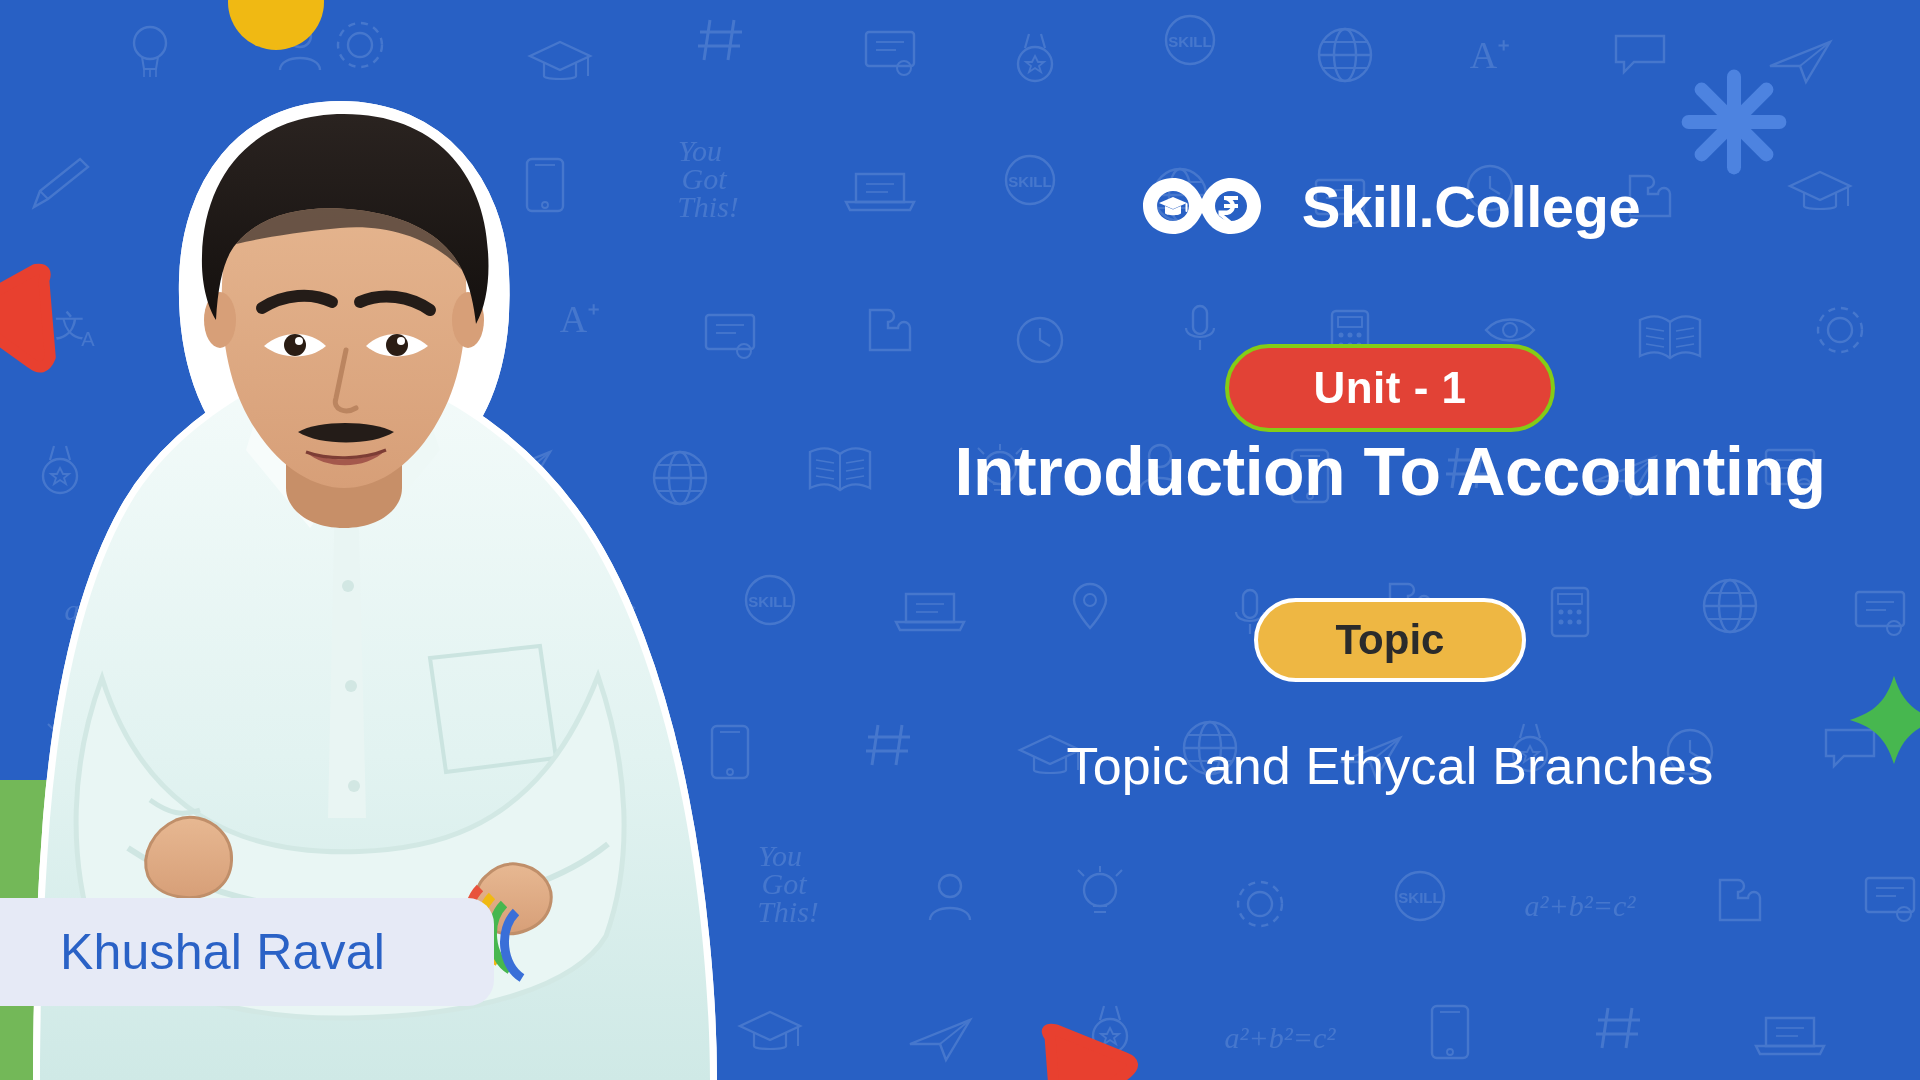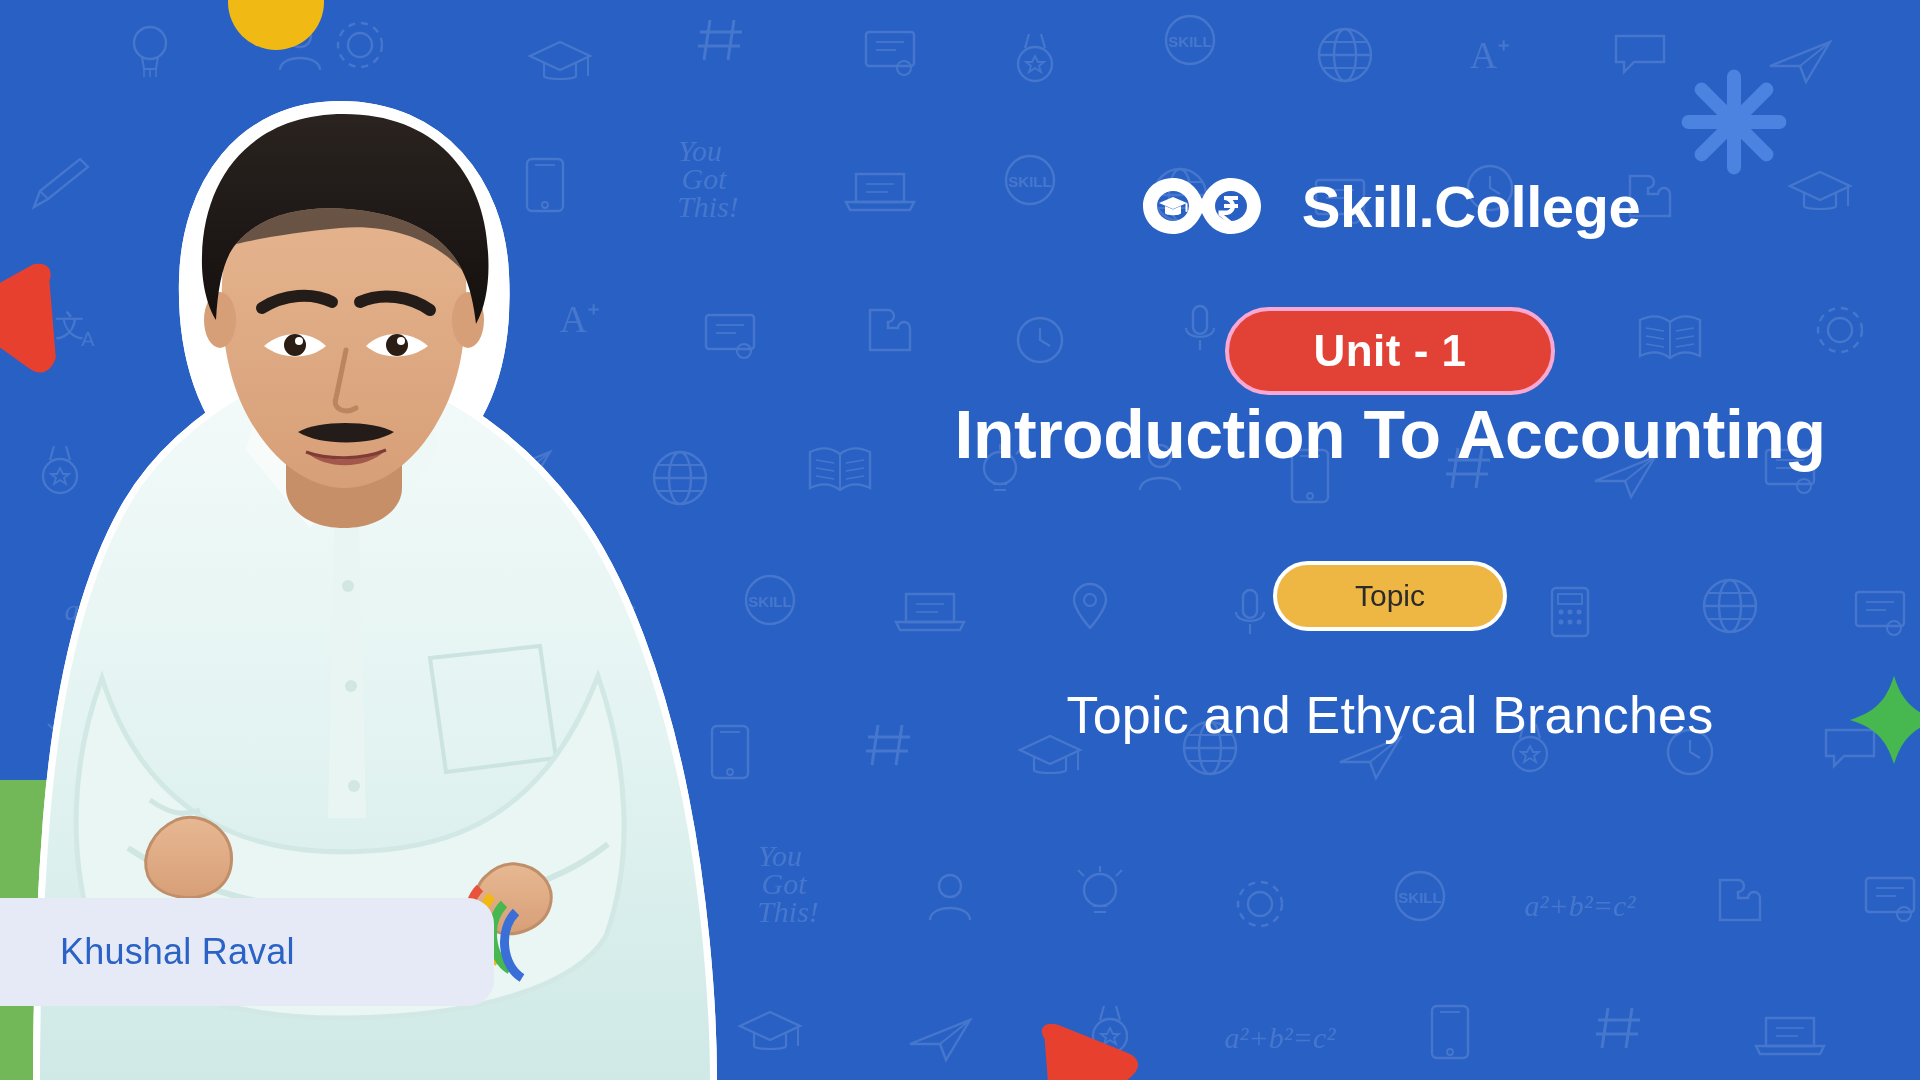--- a/index.html
+++ b/index.html
@@ -65,21 +65,21 @@
   .name-plate {
     position:absolute; left:-26px; bottom:74px;
     min-width:520px; height:108px;
     background:#e6eaf6;
     border-radius:0 26px 26px 0;
     display:flex; align-items:center;
     padding:0 42px 0 86px;
     z-index:6;
   }
   .name-plate-text {
-    font-size:36px; font-weight:400;
+    font-size:50px; font-weight:400;
     color:#2a62c6; letter-spacing:.2px;
     white-space:nowrap;
   }
 
   
   .content {
     position:absolute; left:860px; top:0;
     width:1060px; height:1080px;
     display:flex; flex-direction:column;
     align-items:center;
@@ -90,42 +90,42 @@
     display:flex; align-items:center; gap:38px;
     margin-top:172px;
   }
   .brand-mark { width:124px; height:68px; display:block; }
   .brand-name {
     font-size:58px; font-weight:700; color:#ffffff;
     letter-spacing:-.5px; white-space:nowrap;
   }
 
   .unit-badge {
-    margin-top:67px;
+    margin-top:104px;
     background:#e24236;
-    border:4px solid #f9a8d4;
+    border:4px solid #84cc16;
     border-radius:999px;
     padding:15px 84px;
     color:#ffffff; font-size:44px; font-weight:700;
     letter-spacing:.5px; white-space:nowrap;
   }
 
   .course-title {
     color:#ffffff; font-size:68px; font-weight:700;
     letter-spacing:-.5px; white-space:nowrap;
     text-align:center;
   }
 
   .topic-badge {
     margin-top:88px;
     background:#eeb743;
     border:4px solid #ffffff;
     border-radius:999px;
     padding:14px 78px;
-    color:#2b2b2b; font-size:30px; font-weight:400;
+    color:#2b2b2b; font-size:42px; font-weight:700;
     white-space:nowrap;
   }
 
   .topic-title {
     margin-top:54px;
     color:#ffffff; font-size:52px; font-weight:400;
     letter-spacing:.2px; white-space:nowrap;
     text-align:center;
   }
 </style>

